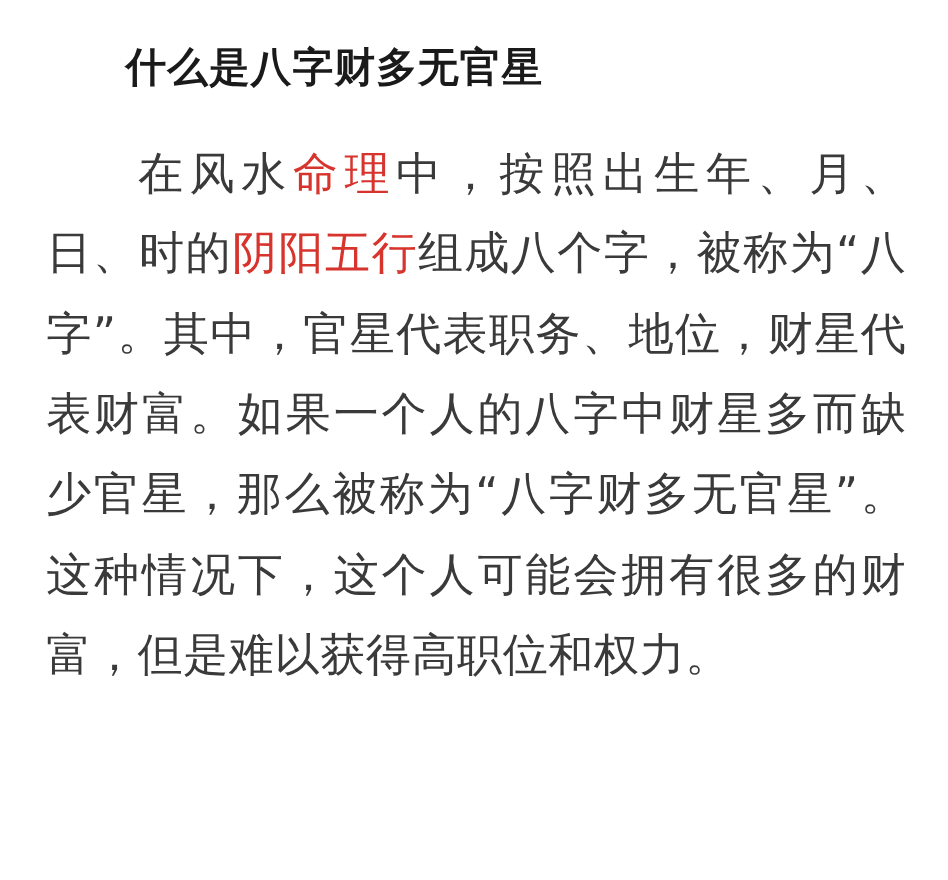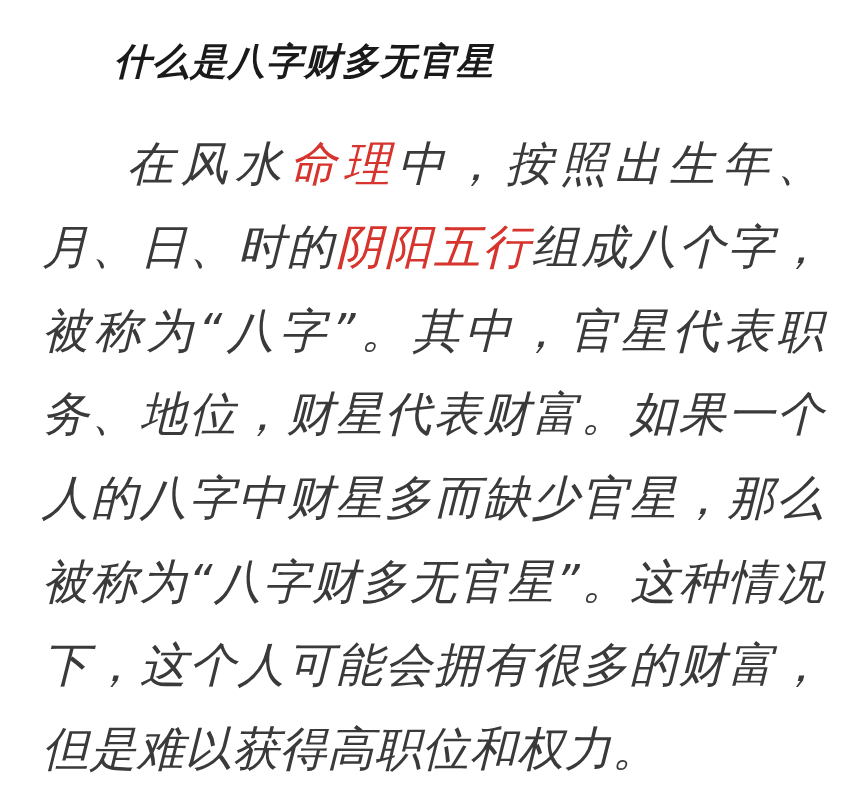--- a/index.html
+++ b/index.html
@@ -14,33 +14,32 @@
     color: #333333;
     overflow: hidden;
   }
   .page {
     position: relative;
     width: 862px;
     height: 800px;
     background: #ffffff;
     box-sizing: border-box;
     padding: 34px 28px 0 28px;
-    font-style: italic;
   }
   .article-title {
     font-size: 37px;
     font-weight: bold;
     color: #1a1a1a;
     letter-spacing: 1px;
     margin: 0 0 0 86px;
     line-height: 1.5;
   }
   .article-body {
     margin: 32px 0 0 0;
-    font-size: 47px;
+    font-size: 41px;
     line-height: 1.78;
     color: #3a3a3a;
     letter-spacing: 0.5px;
     text-align: justify;
     text-justify: inter-ideograph;
     padding: 0 10px 0 14px;
   }
   .article-body .indent {
     display: inline-block;
     width: 78px;

